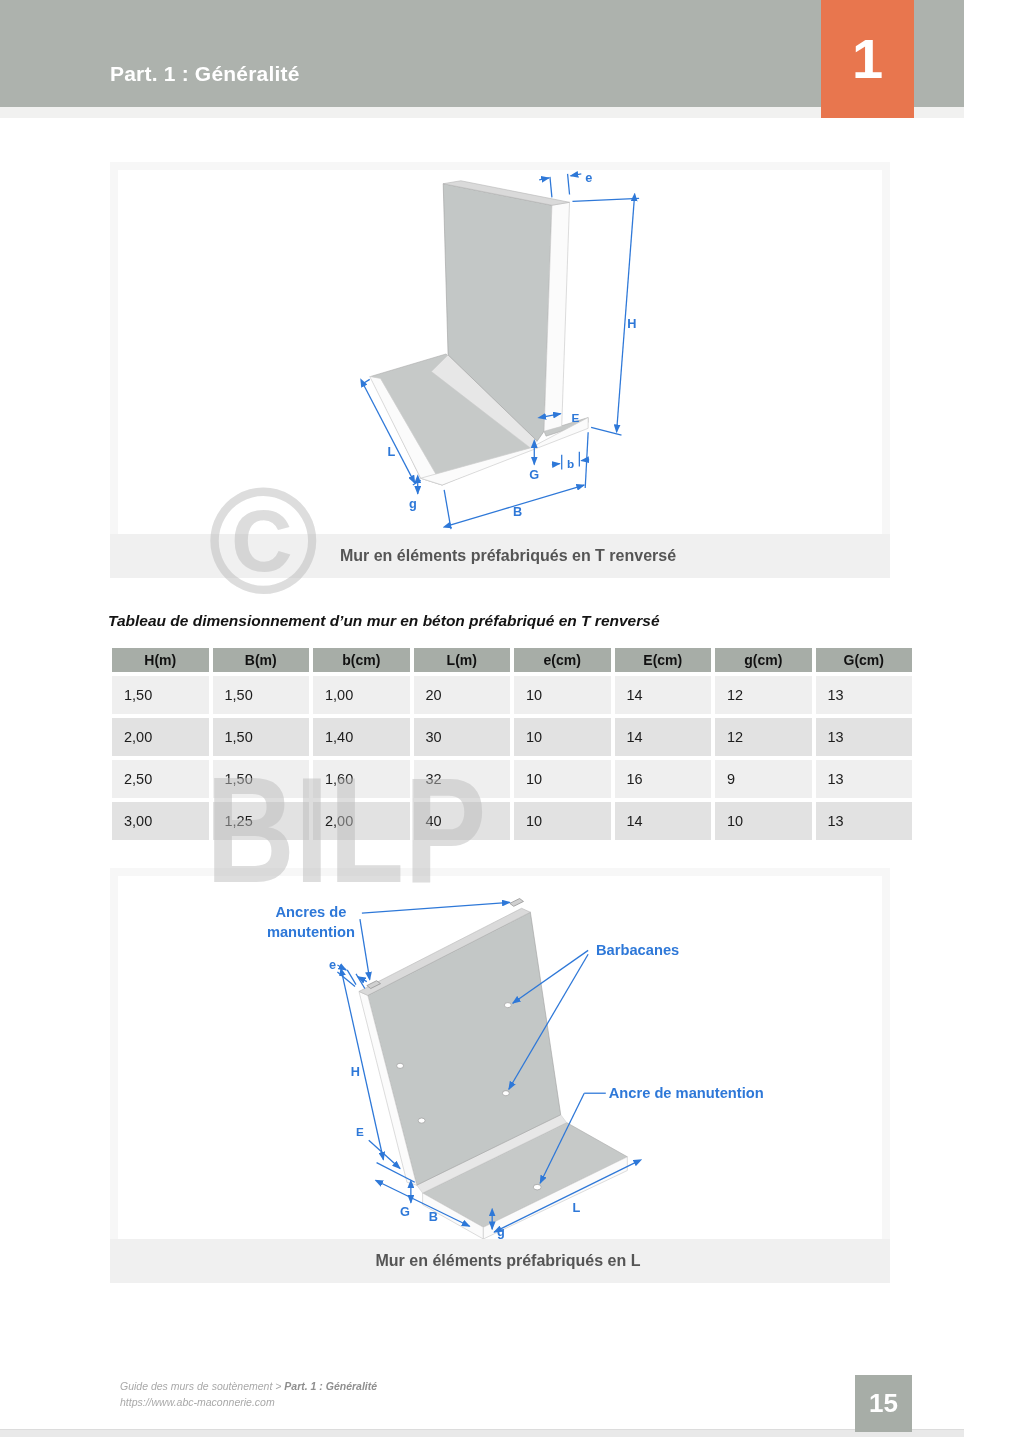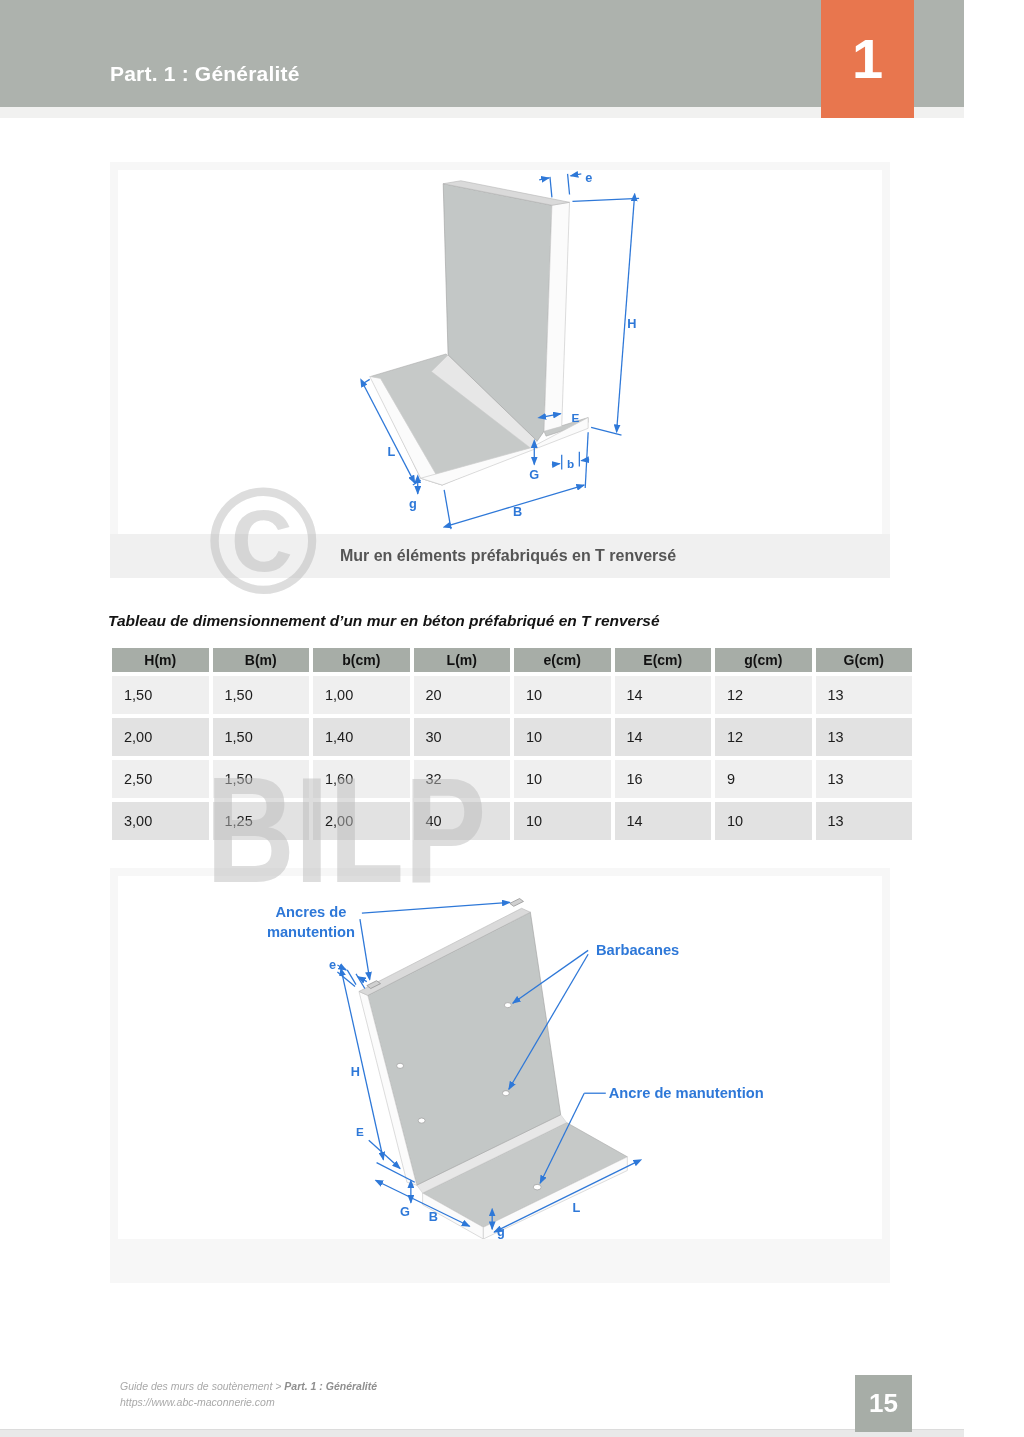--- a/index.html
+++ b/index.html
@@ -274,20 +274,21 @@
 
         <text class="dimtxt" x="219" y="95" text-anchor="middle">e</text>
         <text class="dimtxt" x="247" y="204" text-anchor="end">H</text>
         <text class="dimtxt-sm" x="247" y="266" text-anchor="middle">E</text>
         <text class="dimtxt" x="293" y="347" text-anchor="middle">G</text>
         <text class="dimtxt" x="322" y="353" text-anchor="middle">B</text>
         <text class="dimtxt" x="391" y="368" text-anchor="middle">g</text>
         <text class="dimtxt" x="468" y="343" text-anchor="middle">L</text>
       </svg>
     </div>
+    <div class="caption">Mur en éléments préfabriqués en L</div>
   </div>
 
   <div class="wm" id="wm-c">©</div>
   <div class="wm" id="wm-bilp">BILP</div>
 
   <div class="footer-text">
     <div><span>Guide des murs de soutènement &gt; </span><b>Part. 1 : Généralité</b></div>
     <div>https://www.abc-maconnerie.com</div>
   </div>
   <div class="page-number-box">

